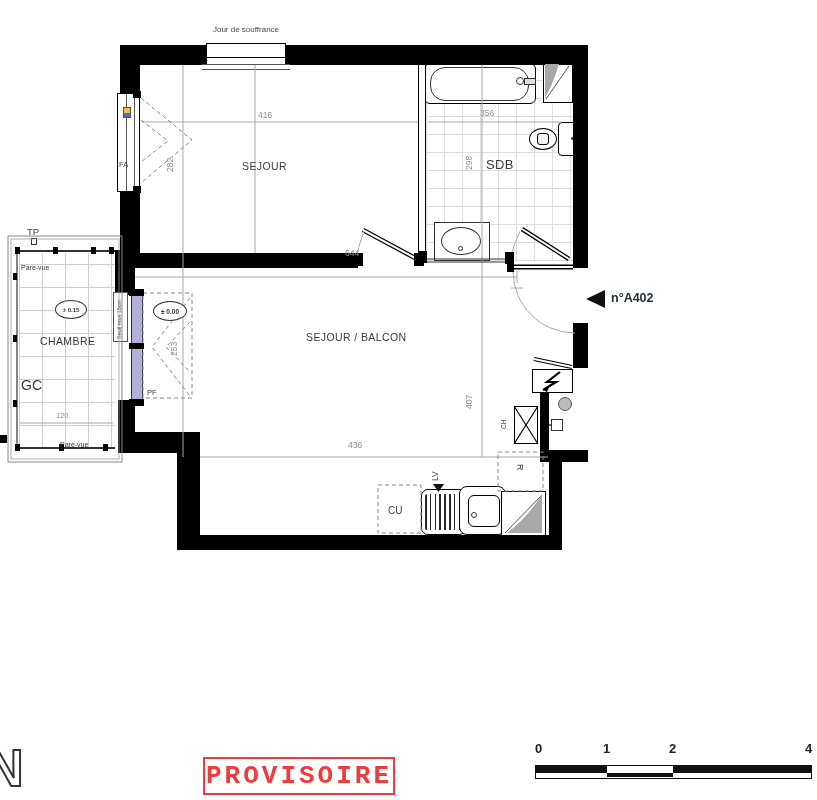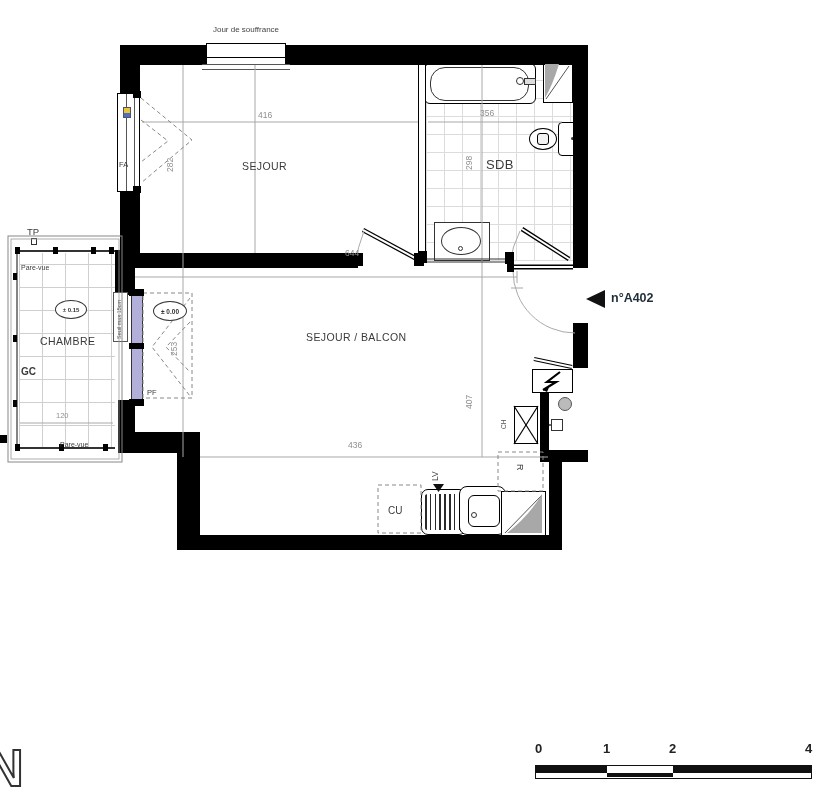--- a/index.html
+++ b/index.html
@@ -200,21 +200,21 @@
     </g>
   </svg>
 
   <div class="lbl" style="left:242px;top:160px;font-size:10.5px;letter-spacing:0.4px;">SEJOUR</div>
   <div class="lbl" style="left:486px;top:157px;font-size:13px;letter-spacing:0.4px;">SDB</div>
   <div class="lbl" style="left:306px;top:331px;font-size:10.5px;letter-spacing:0.4px;">SEJOUR / BALCON</div>
   <div class="lbl" style="left:40px;top:335px;font-size:10.5px;letter-spacing:0.4px;">CHAMBRE</div>
 
   <div class="lbl" style="left:205px;top:25px;width:82px;text-align:center;font-size:8px;color:#444;">Jour de souffrance</div>
   <div class="lbl" style="left:27px;top:226px;font-size:9.5px;">TP</div>
-  <div class="lbl" style="left:21px;top:366px;font-size:10px;font-weight:bold;">GC</div>
+  <div class="lbl" style="left:21px;top:377px;font-size:14px;">GC</div>
   <div class="lbl" style="left:21px;top:264px;font-size:7px;">Pare-vue</div>
   <div class="lbl" style="left:60px;top:441px;font-size:7px;">Pare-vue</div>
   <div class="lbl" style="left:147px;top:388px;font-size:7.5px;">PF</div>
   <div class="lbl" style="left:119px;top:160px;font-size:7.5px;">FA</div>
   <div class="lbl rot" style="left:116px;top:339px;font-size:5.5px;color:#555;">Seuil max 15cm</div>
   <div class="lbl" style="left:388px;top:505px;font-size:10px;">CU</div>
   <div class="lbl rot" style="left:430px;top:481px;font-size:8.5px;">LV</div>
   <div class="lbl rotcw" style="left:525px;top:464px;font-size:9px;">R</div>
   <div class="lbl rot" style="left:500px;top:429px;font-size:6.5px;color:#555;">CH</div>
   <div class="lbl" style="left:611px;top:291px;font-size:12.5px;font-weight:600;color:#1f2d38;">n°A402</div>
@@ -229,20 +229,23 @@
   <div class="dimtxt" style="left:258px;top:110px;">416</div>
   <div class="dimtxt rot" style="left:165px;top:172px;">282</div>
   <div class="dimtxt" style="left:480px;top:108px;">356</div>
   <div class="dimtxt rot" style="left:464px;top:170px;">298</div>
   <div class="dimtxt" style="left:345px;top:248px;">644</div>
   <div class="dimtxt rot" style="left:169px;top:356px;">253</div>
   <div class="dimtxt rot" style="left:464px;top:409px;">407</div>
   <div class="dimtxt" style="left:348px;top:440px;">436</div>
   <div class="dimtxt" style="left:56px;top:411px;font-size:7.5px;">120</div>
 
+  <div class="stamp" style="left:203px;top:757px;width:188px;height:34px;font-size:26px;--red:#ee3b40;">
+    <span>PROVISOIRE</span>
+  </div>
 
   <div class="nletter" style="left:-14px;top:738px;font-size:52px;">N</div>
 
   <div class="abs" style="left:535px;top:741px;width:280px;height:44px;z-index:8;">
     <span class="sb-num" style="left:0;">0</span>
     <span class="sb-num" style="left:68px;">1</span>
     <span class="sb-num" style="left:134px;">2</span>
     <span class="sb-num" style="left:270px;">4</span>
     <div class="abs" style="left:0;top:24px;width:277px;height:14px;border:1.5px solid #111;box-sizing:border-box;background:#fff;">
       <div style="display:flex;height:7px;">

